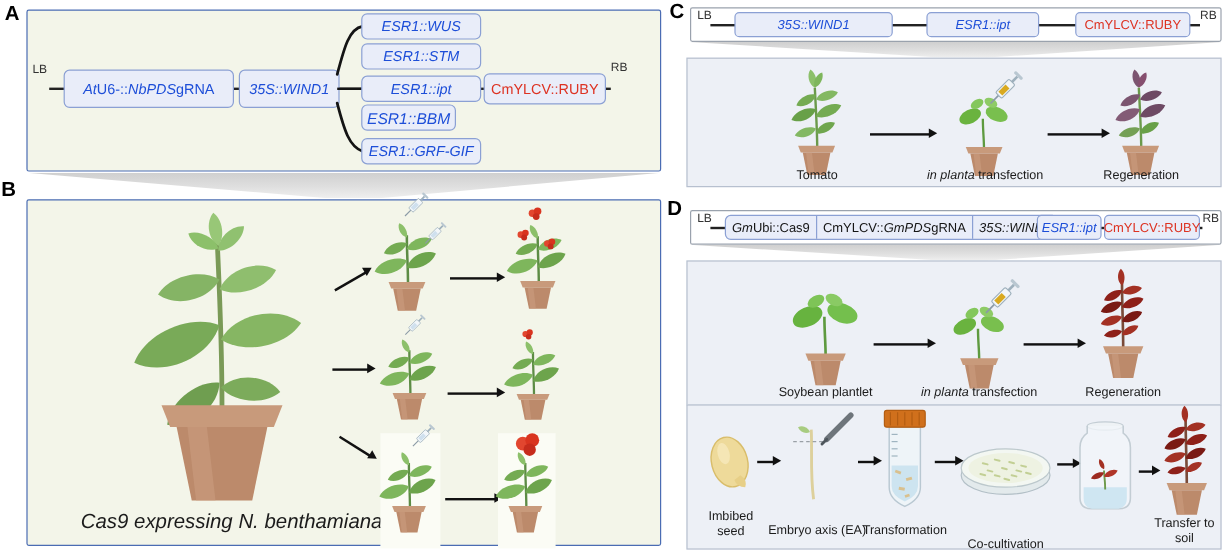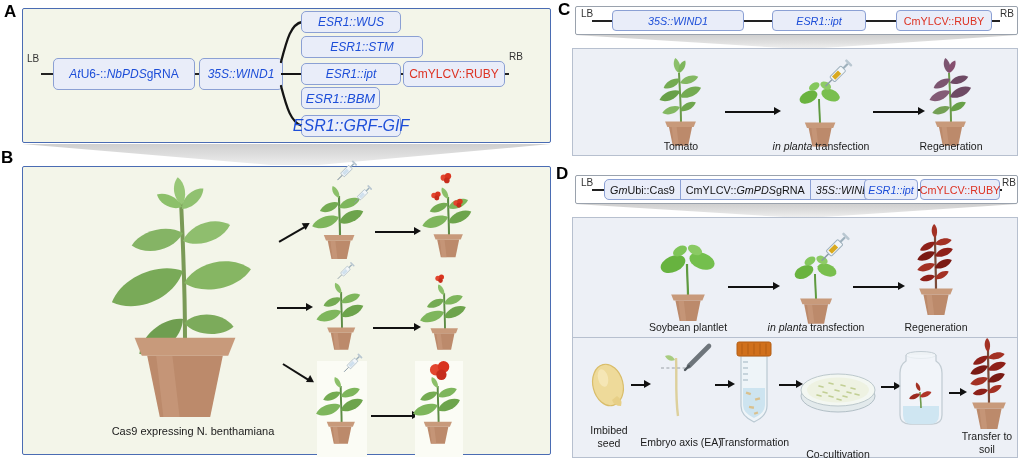--- a/index.html
+++ b/index.html
@@ -18,21 +18,21 @@
 .bline{position:absolute;height:1.5px;background:#222}
 .lr{position:absolute;font-size:10px;color:#333}
 .lbl{position:absolute;font-size:10.5px;color:#1b1b1b;text-align:center;line-height:1.2}
 .arrow{position:absolute;height:1.8px;background:#111}
 .arrow::after{content:"";position:absolute;right:-6px;top:-3.6px;width:0;height:0;border-left:7px solid #111;border-top:4.5px solid transparent;border-bottom:4.5px solid transparent}
 .funnel{position:absolute;background:linear-gradient(180deg,#c7c7c7 0%,#dbdbdb 60%,#ececec 100%);clip-path:polygon(0 0,100% 0,56% 100%,47% 100%);opacity:.85}
 .sq{position:absolute;background:#fbfcf5}
 .combo{position:absolute;display:flex;background:var(--gene-fill);border:1.1px solid var(--gene-border);border-radius:5px}
 .combo>div{display:flex;align-items:center;justify-content:flex-end;font-size:10.8px;color:#151515;white-space:nowrap;padding:0 5px;border-right:1px solid var(--gene-border)}
 .combo>div:last-child{border-right:none}
-.caption{position:absolute;font-size:11px;color:#1b1b1b;text-align:center}
+.caption{position:absolute;font-size:17px;font-style:italic;color:#1b1b1b;text-align:center}
 </style>
 </head>
 <body>
 
 <svg width="0" height="0" style="position:absolute">
 <defs>
   <path id="leafp" d="M0 0 C7 -9 23 -10 31 -2 C24 6 8 7 0 0 Z"></path>
   <g id="pot">
     <path d="M2 1 h56 l-4 10 h-48 z" fill="#c89a7b"></path>
     <path d="M9 11 h42 l-7 34 h-28 z" fill="#bc8a6b"></path>
@@ -205,24 +205,24 @@
         <span class="it">NbPDS</span>
         <span>gRNA</span>
       </div>
     <div class="gene it" style="left:176px;top:49px;width:84px;height:32px;font-size:12px">35S::WIND1</div>
     <svg class="abs" style="left:248px;top:0;width:60px;height:135px" viewBox="0 0 60 135">
       <path d="M10 53 C16 30 20 15 31 13" stroke="#141414" stroke-width="2.3" fill="none" stroke-linecap="round"></path>
       <path d="M10 65 L31 65" stroke="#141414" stroke-width="2" fill="none"></path>
       <path d="M10 77 C16 100 20 113 31 117" stroke="#141414" stroke-width="2.3" fill="none" stroke-linecap="round"></path>
     </svg>
     <div class="gene it" style="left:278px;top:2px;width:100px;height:22px;font-size:12px">ESR1::WUS</div>
-    <div class="gene it" style="left:278px;top:27px;width:122px;height:22px;font-size:12px">ESR1::STM</div>
+    <div class="gene it" style="left:278px;top:27px;width:100px;height:22px;font-size:12px">ESR1::STM</div>
     <div class="gene it" style="left:278px;top:54px;width:100px;height:22px;font-size:12px">ESR1::ipt</div>
     <div class="gene it" style="left:278px;top:78px;width:79px;height:22px;font-size:13px">ESR1::BBM</div>
-    <div class="gene it" style="left:278px;top:106px;width:100px;height:22px;font-size:16px">ESR1::GRF-GIF</div>
+    <div class="gene it" style="left:278px;top:106px;width:100px;height:22px;font-size:12px">ESR1::GRF-GIF</div>
     <div class="gene ruby" style="left:380px;top:52px;width:102px;height:26px;font-size:12px">CmYLCV::RUBY</div>
     <div class="lr" style="left:486px;top:42px">RB</div>
   </div>
   <div class="funnel" style="left:22px;top:144px;width:529px;height:21px"></div>
 
   <div class="pletter" style="left:1px;top:148px">B</div>
   <div class="panelAB" style="left:22px;top:166px;width:529px;height:289px">
     <svg class="abs" style="left:18px;top:4px;width:250px;height:252px" viewBox="0 0 250 252">
       <use href="#bigp"></use>
     </svg>

